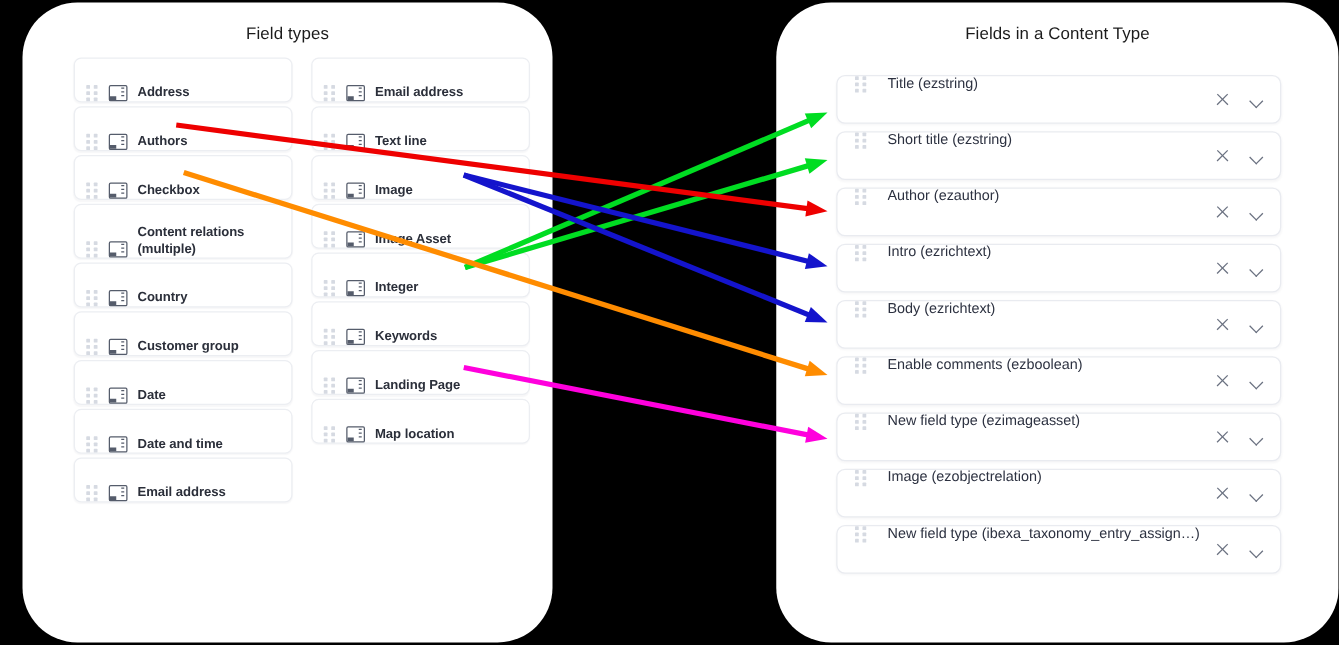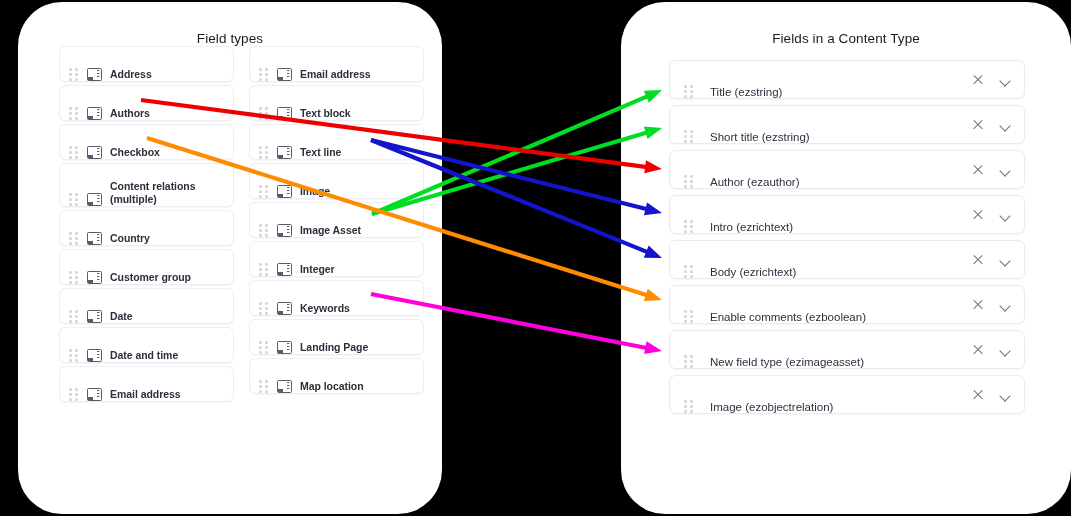--- a/index.html
+++ b/index.html
@@ -30,21 +30,20 @@
     position: absolute;
     top: 17px;
     left: 0;
     width: 100%;
     text-align: center;
     font-size: 13.5px;
     color: #1b1b1b;
     font-family: "Liberation Sans", "DejaVu Sans", sans-serif;
     font-weight: 400;
     letter-spacing: .1px;
-    margin-top: 12px;
   }
 
   
   .ft-col {
     position: absolute;
     top: 44px;
     width: 175px;
   }
   #ft-col-1 { left: 41px; }
   #ft-col-2 { left: 231px; }
@@ -131,21 +130,21 @@
   }
   .ct-row {
     box-sizing: border-box;
     position: relative;
     height: 39px;
     margin-bottom: 6px;
     background: #ffffff;
     border: 1px solid #e9ebf0;
     border-radius: 7px;
     display: flex;
-    align-items: flex-end;
+    align-items: flex-start;
     padding-left: 14px;
     box-shadow: 0 1px 2px rgba(20,25,45,0.04);
   }
   .ct-row .dots6 { margin-right: 17px; }
   .ct-label {
     font-size: 11.5px;
     color: #2c3140;
     font-weight: 400;
     white-space: nowrap;
     overflow: hidden;
@@ -333,32 +332,20 @@
         <div class="ft-card">
           <span class="dots6">
             <i></i>
             <i></i>
             <i></i>
             <i></i>
             <i></i>
             <i></i>
           </span>
           <span class="ft-icon"></span>
-          <span class="ft-label">Text block</span>
-        </div>
-        <div class="ft-card">
-          <span class="dots6">
-            <i></i>
-            <i></i>
-            <i></i>
-            <i></i>
-            <i></i>
-            <i></i>
-          </span>
-          <span class="ft-icon"></span>
           <span class="ft-label">Text line</span>
         </div>
         <div class="ft-card">
           <span class="dots6">
             <i></i>
             <i></i>
             <i></i>
             <i></i>
             <i></i>
             <i></i>
@@ -546,20 +533,35 @@
           <i></i>
           <i></i>
           <i></i>
         </span>
         <span class="ct-label">Image (ezobjectrelation)</span>
         <span class="row-actions">
           <span class="ic ic-x"></span>
           <span class="ic ic-chev"></span>
         </span>
       </div>
+      <div class="ct-row">
+        <span class="dots6">
+          <i></i>
+          <i></i>
+          <i></i>
+          <i></i>
+          <i></i>
+          <i></i>
+        </span>
+        <span class="ct-label">New field type (ibexa_taxonomy_entry_assign…)</span>
+        <span class="row-actions">
+          <span class="ic ic-x"></span>
+          <span class="ic ic-chev"></span>
+        </span>
+      </div>
     </div>
 
   <svg id="arrows" viewBox="0 0 1071 516" width="1071" height="516">
       <g>
         <line x1="372" y1="214" x2="650.0468548474404" y2="95.11099999626688" stroke="#00dd22" stroke-width="4.2" stroke-linecap="butt"></line>
         <polygon points="662,90 648.9244640294016,102.66018795601343 643.8134640331348,90.70704280345379" fill="#00dd22"></polygon>
       </g>
       <g>
         <line x1="372" y1="214" x2="649.5364920181163" y2="131.6960747808345" stroke="#00dd22" stroke-width="4.2" stroke-linecap="butt"></line>
         <polygon points="662,128 647.5496038756463,139.06508255049465 643.8535290948117,126.60157456861093" fill="#00dd22"></polygon>

